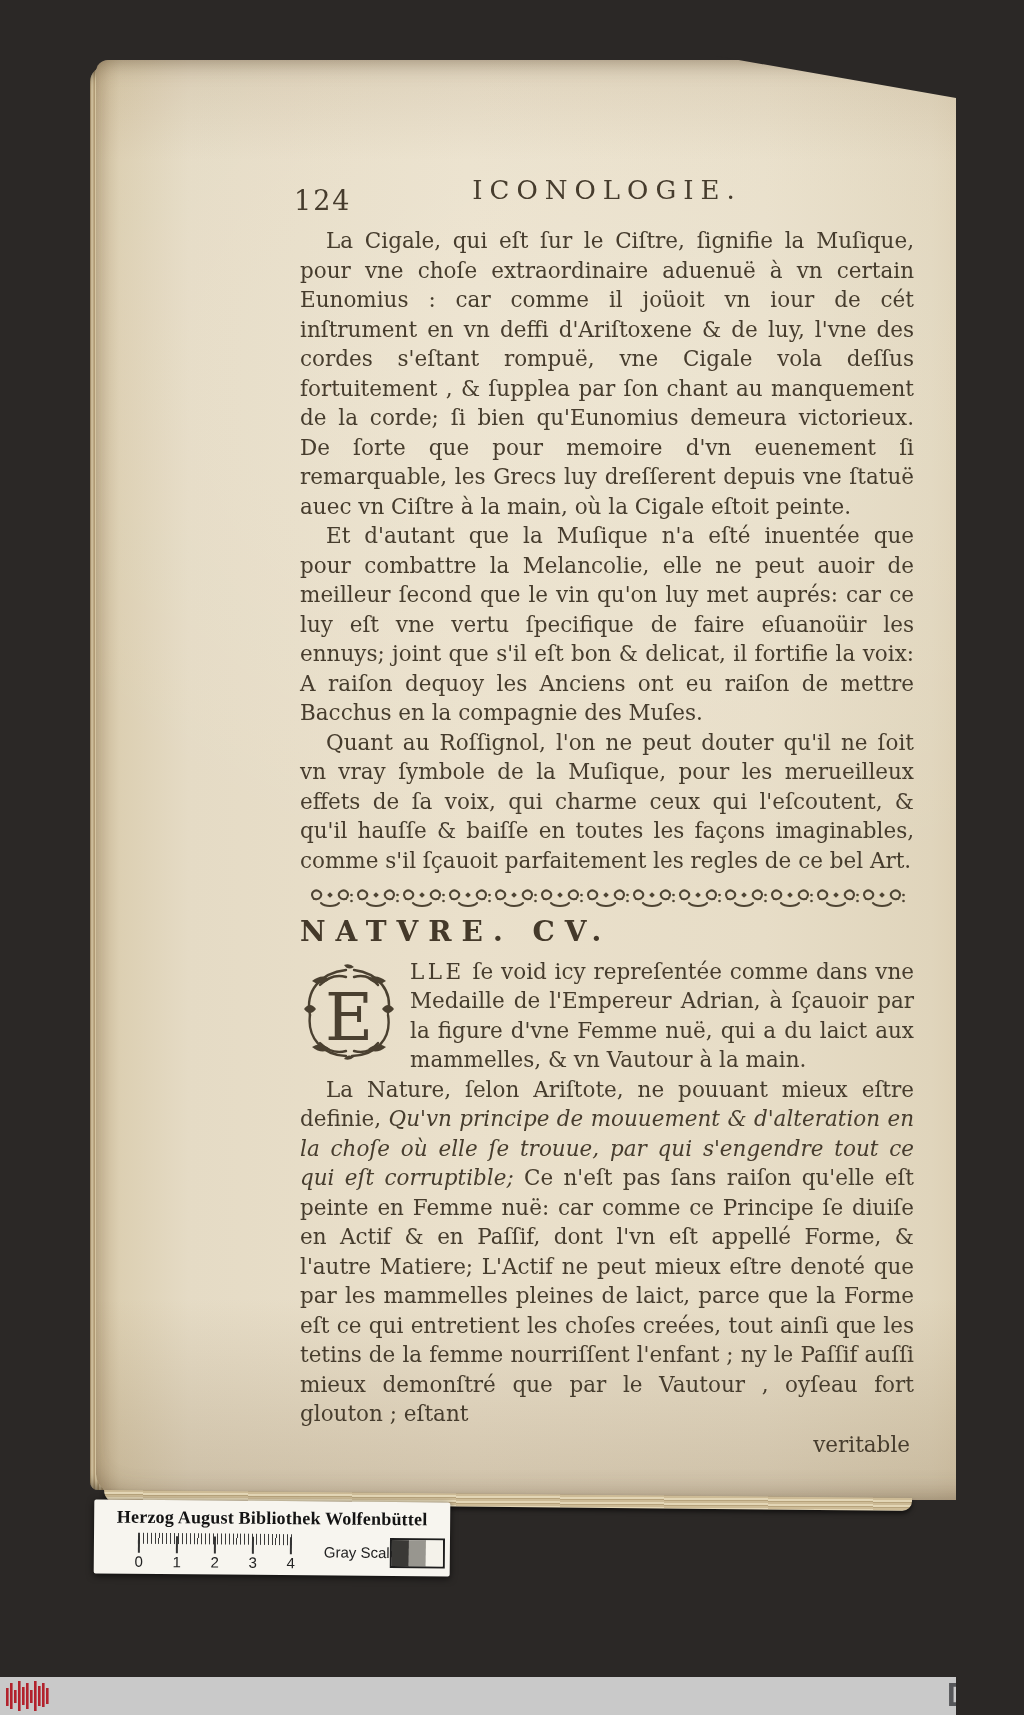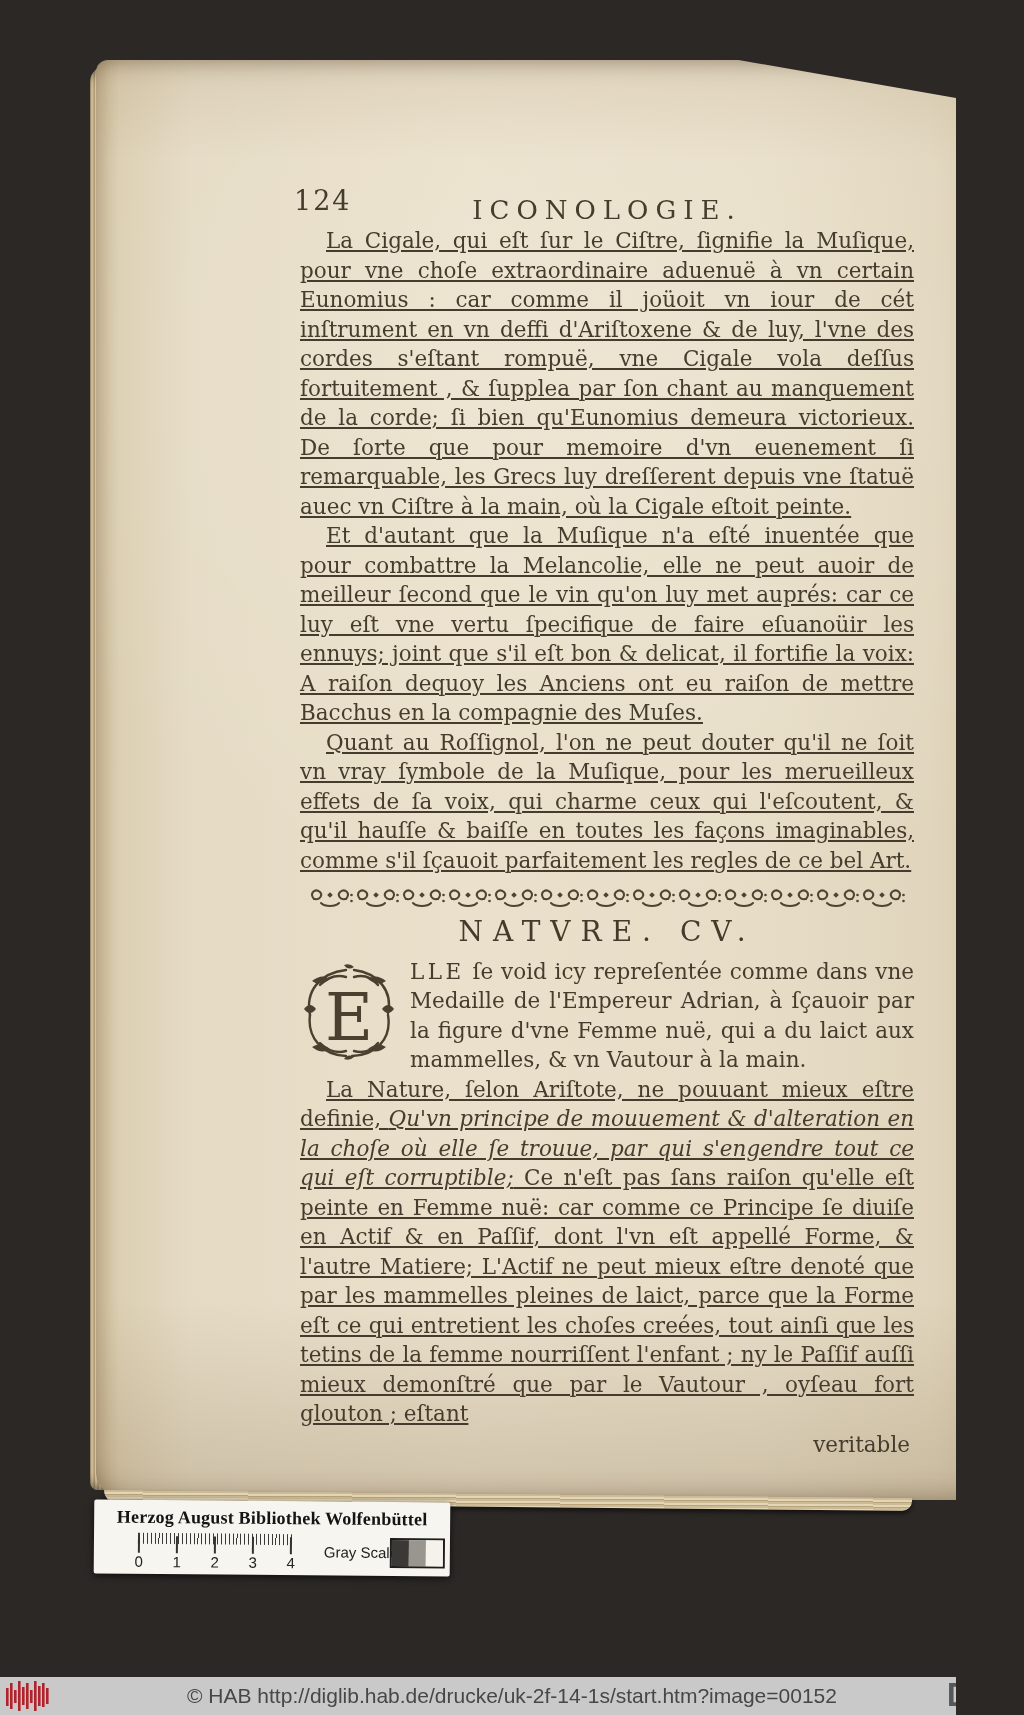--- a/index.html
+++ b/index.html
@@ -24,25 +24,25 @@
     box-shadow: inset 0 8px 10px -5px rgba(40,30,15,.55), inset 0 -10px 12px -6px rgba(40,30,15,.55);}
   .fore-edge{position:absolute;left:104px;top:1494px;width:808px;height:13px;
     background:repeating-linear-gradient(180deg,#cdbb96 0 2px,#e3d6b6 2px 4px,#b7a37c 4px 5px);
     transform:rotate(.55deg);border-radius:0 0 12px 16px;box-shadow:0 3px 4px rgba(0,0,0,.55);}
 
   
   .page-content{position:absolute;left:204px;top:116px;width:614px;color:#463c2d;
     font-size:21.5px;line-height:29.5px;text-align:justify;}
   .header-row{position:relative;height:46px;margin-bottom:4px;}
   .page-number{position:absolute;left:-6px;top:10px;font-size:27px;letter-spacing:2px;}
-  .running-header{position:absolute;left:0;right:0;top:20px;text-align:center;font-size:26px;letter-spacing:7px;}
+  .running-header{position:absolute;left:0;right:0;top:0;text-align:center;font-size:26px;letter-spacing:7px;}
   .page-content p{margin:0;}
-  .indent{text-indent:26px;text-decoration:underline;}
+  .indent{text-indent:26px;}
   .ornament{margin:12px 0 4px;text-align:center;height:24px;}
-  .section-heading{margin:6px 0 10px;text-align:center;font-size:28px;letter-spacing:10px;font-weight:400;color:#44392a;}
+  .section-heading{margin:6px 0 10px;font-size:28px;letter-spacing:10px;font-weight:700;color:#44392a;}
   .initial-box{float:left;width:98px;height:100px;margin:6px 12px 0 0;}
   .lead-caps{letter-spacing:3.5px;}
   .nature-seg em{font-style:italic;}
   .catchword{text-align:right;padding-right:4px;margin-top:1px;}
 
   
   .ruler-card{position:absolute;left:94px;top:1501px;width:356px;height:74px;background:#f7f5ef;
     transform:rotate(.5deg);box-shadow:0 2px 7px rgba(0,0,0,.65);border-radius:2px;}
   .card-title{margin-top:7px;text-align:center;font-family:"Liberation Serif",serif;font-weight:700;
     font-size:18px;color:#141414;letter-spacing:.2px;}
@@ -185,17 +185,16 @@
           <rect x="16" y="7" width="2.6" height="18"></rect>
           <rect x="20" y="3" width="2.6" height="26"></rect>
           <rect x="24" y="10" width="2.6" height="13"></rect>
           <rect x="28" y="1" width="2.6" height="30"></rect>
           <rect x="32" y="6" width="2.6" height="20"></rect>
           <rect x="36" y="3" width="2.6" height="24"></rect>
           <rect x="40" y="8" width="2.6" height="16"></rect>
         </g>
       </svg>
     </span>
-    <div class="copyright">© HAB http://diglib.hab.de/drucke/uk-2f-14-1s/start.htm?image=00152</div>
     <div class="dfg">DFG</div>
   </div>
 
 </div>
 
 </body></html>

